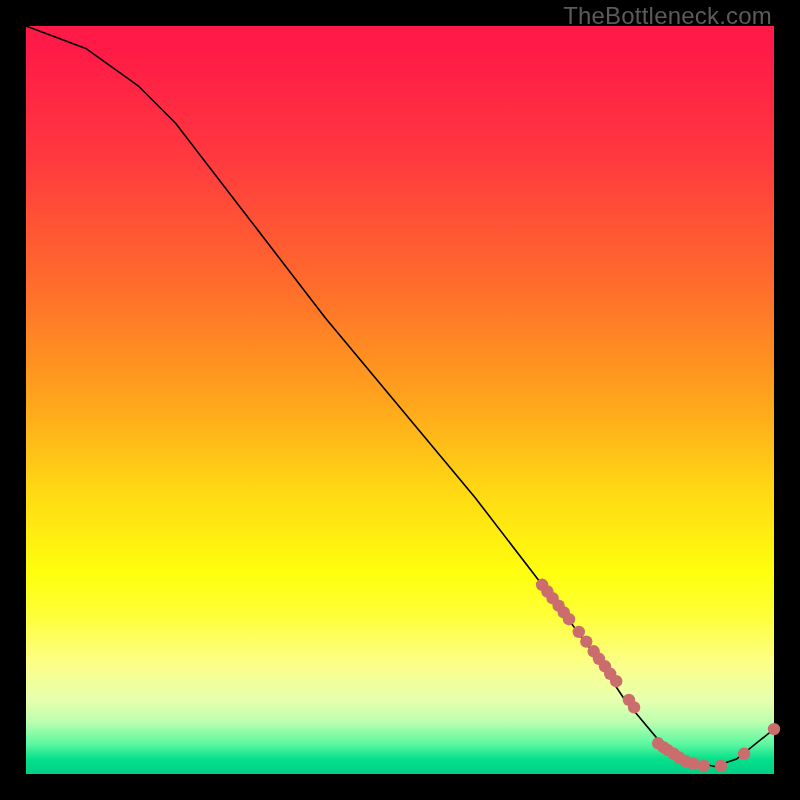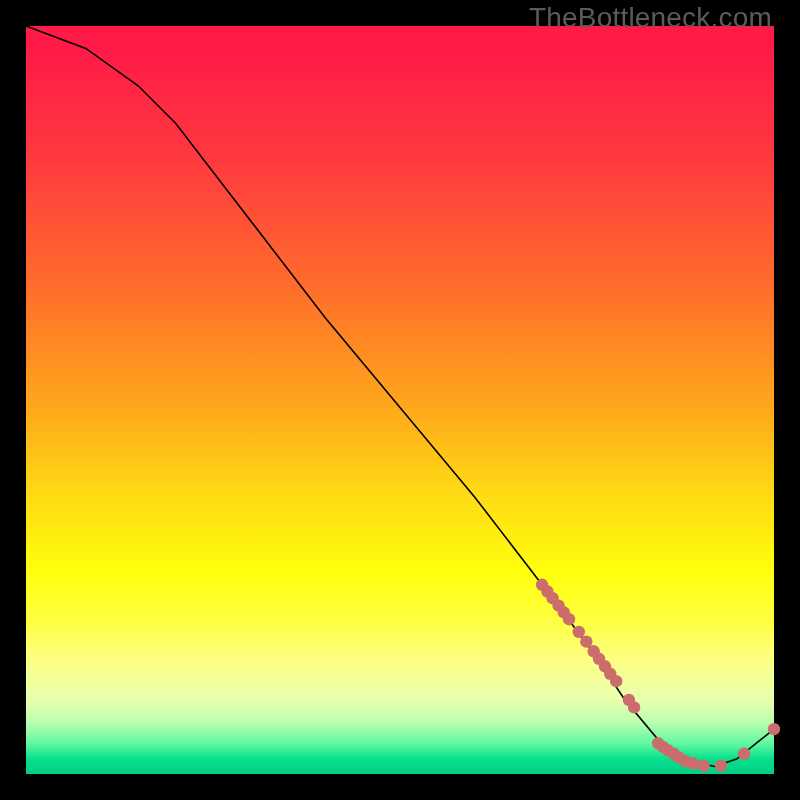--- a/index.html
+++ b/index.html
@@ -41,21 +41,21 @@
       #5cf7a0 96%,
       #06e08c 98%,
       #00d084 100%
     );
   }
   .watermark {
     position: absolute;
     top: 2px;
     right: 28px;
     color: #5b5b5b;
-    font-size: 28px;
+    font-size: 24px;
     font-weight: 500;
     letter-spacing: 0.2px;
     user-select: none;
   }
   svg.overlay {
     position: absolute;
     inset: 0;
     width: 748px;
     height: 748px;
     overflow: visible;

